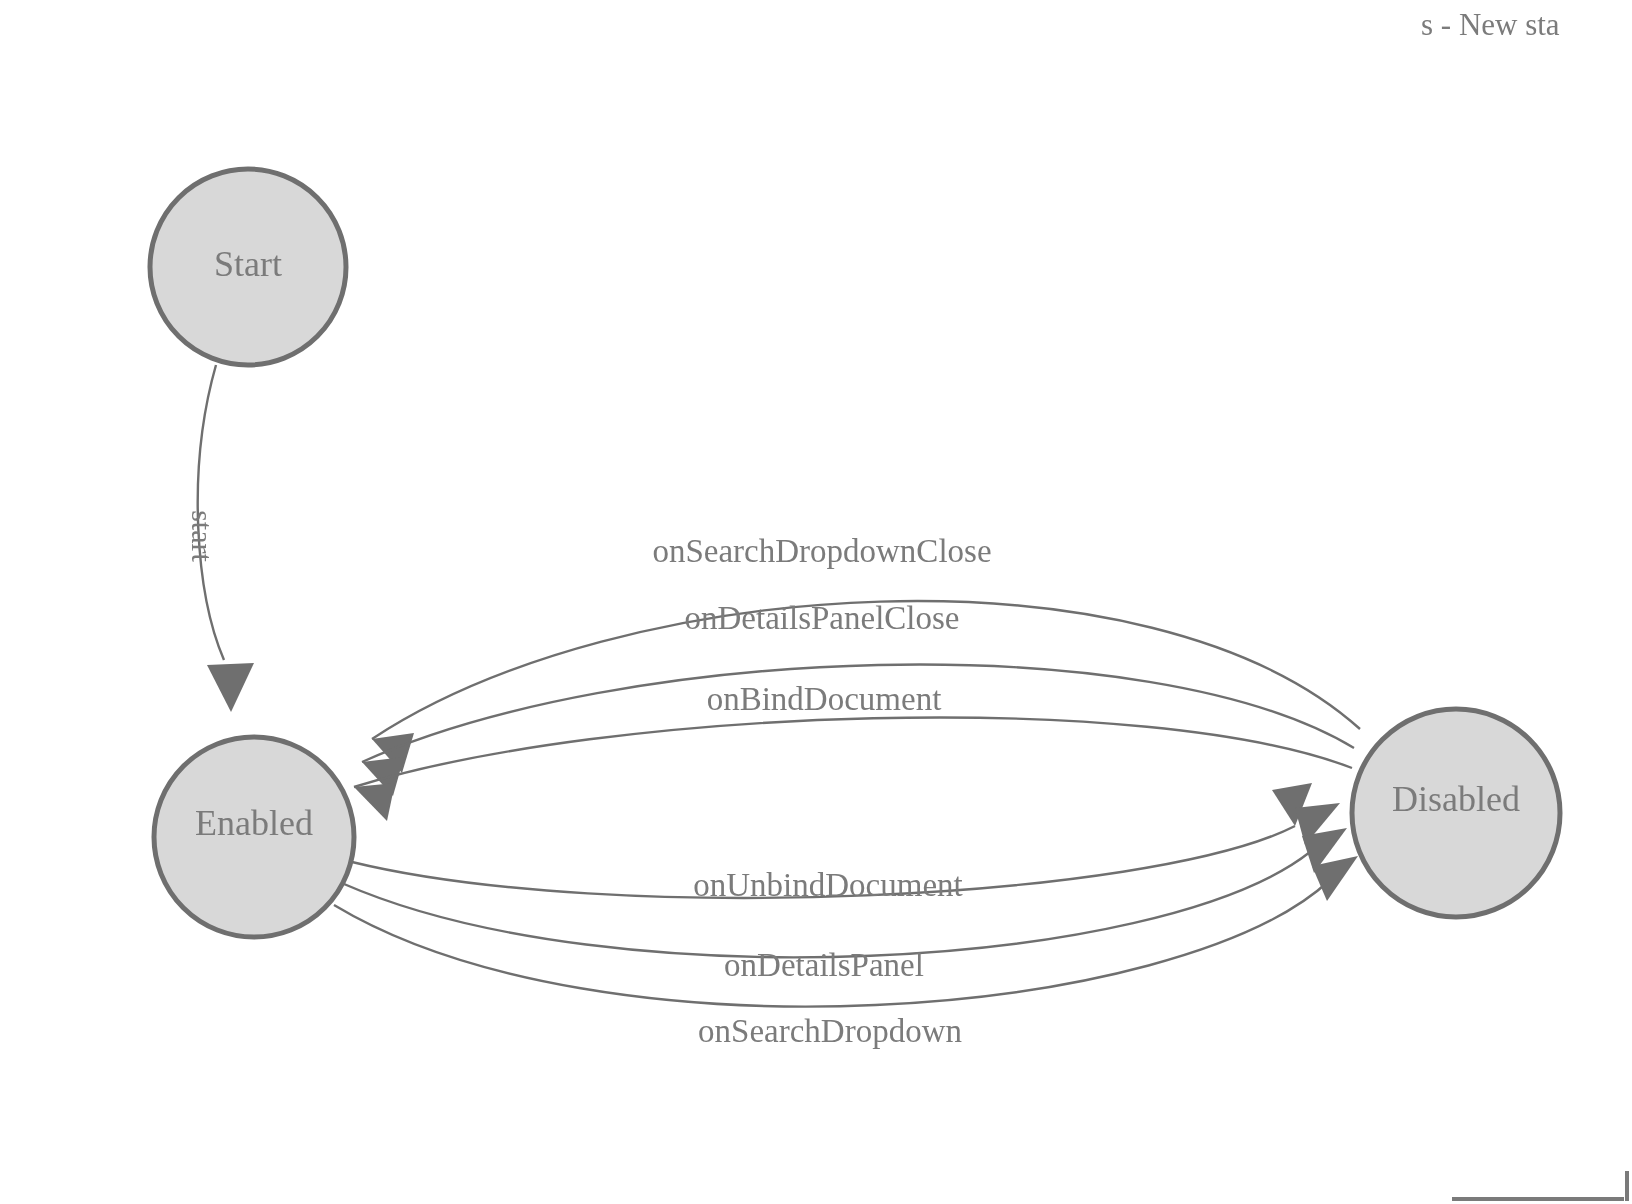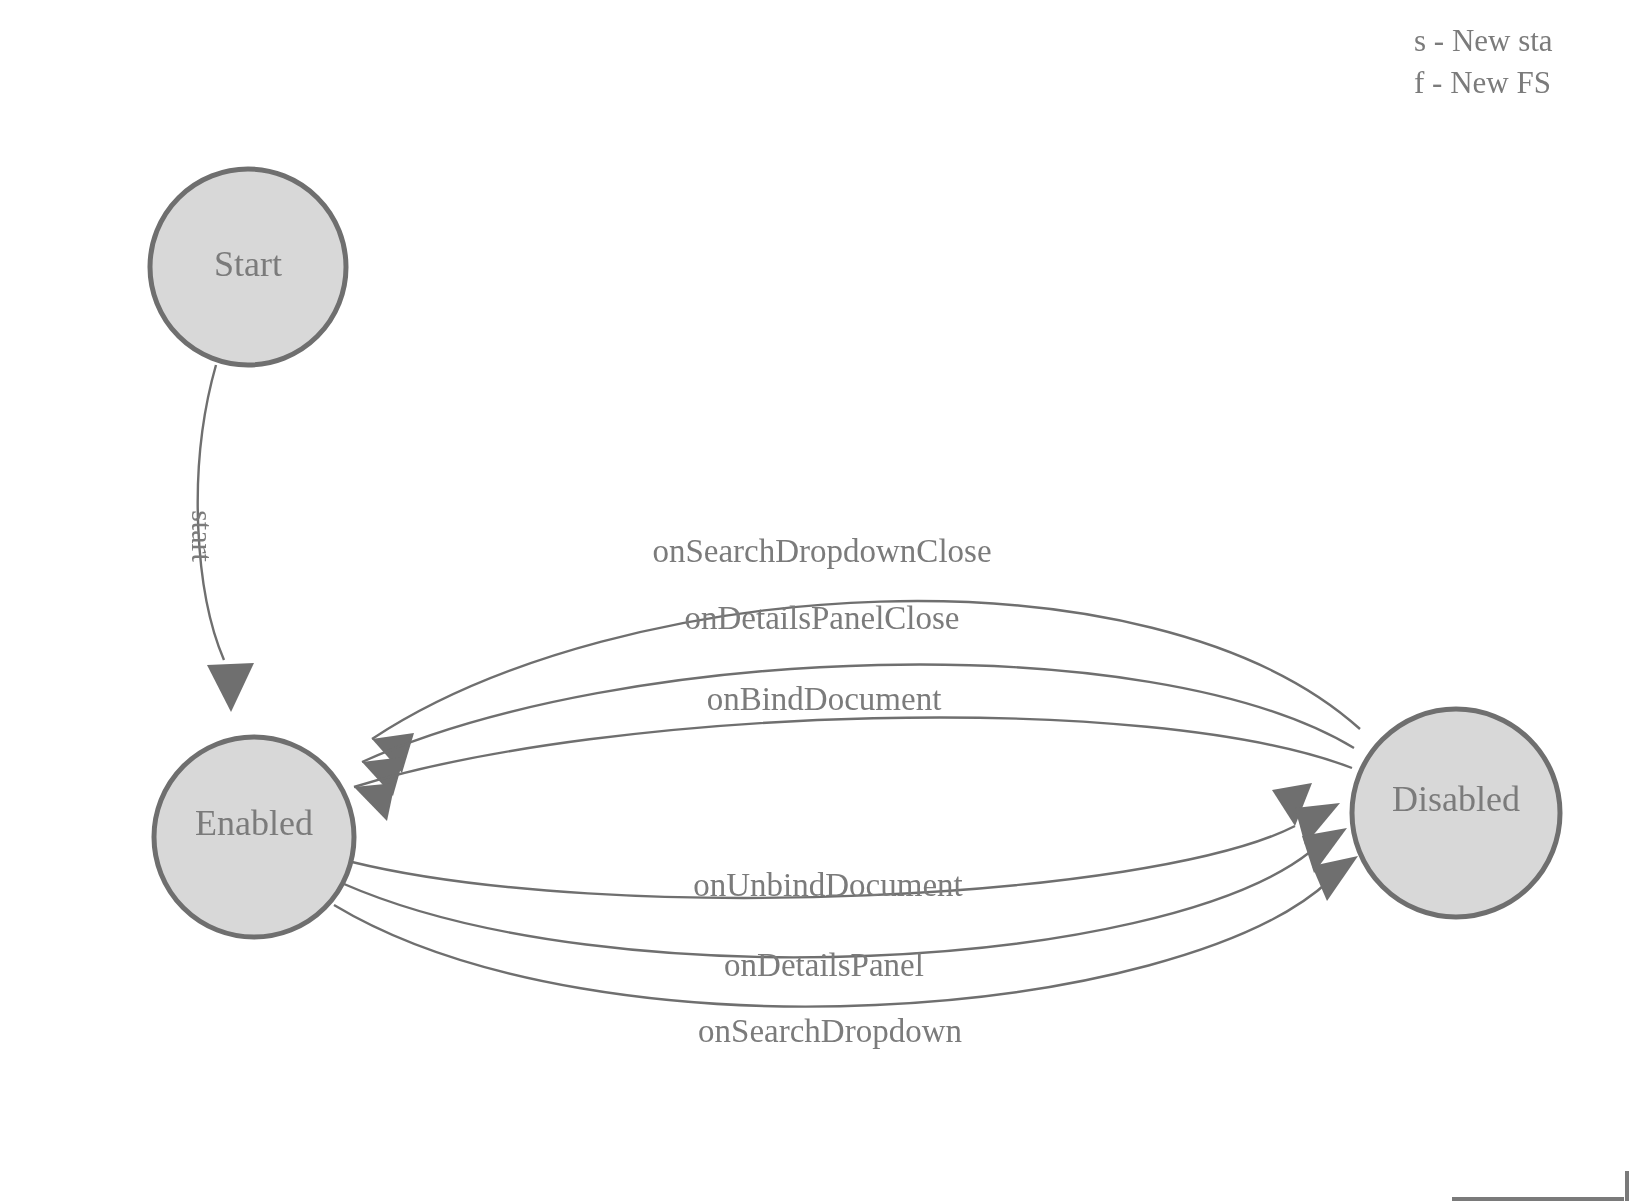--- a/index.html
+++ b/index.html
@@ -55,24 +55,24 @@
     text-anchor: middle;
   }
   .start-edge-label {
     fill: #7b7b7b;
     font-family: "Liberation Serif", "DejaVu Serif", serif;
     font-size: 30px;
     text-anchor: middle;
   }
   #help-panel {
     position: absolute;
-    right: 12px;
+    right: 5px;
     top: 0;
     width: 206px;
-    padding-top: 20px;
+    padding-top: 4px;
     overflow: hidden;
     white-space: nowrap;
   }
   .help-line {
     font-family: "Liberation Serif", "DejaVu Serif", serif;
     font-size: 31px;
     line-height: 42px;
     color: #7b7b7b;
     white-space: nowrap;
   }
@@ -169,21 +169,20 @@
     <text class="edge-label" x="828" y="896">onUnbindDocument</text>
 
     <text class="edge-label" x="824" y="976">onDetailsPanel</text>
 
     <text class="edge-label" x="830" y="1042">onSearchDropdown</text>
 
   </svg>
 
   <div id="help-panel">
     <div class="help-line">s - New sta</div>
-    <div class="help-line">f - New FS</div>
   </div>
 
   <div id="corner-scroll">
     <div class="h-bar"></div>
     <div class="v-bar"></div>
   </div>
 
 </div>
 
 </body></html>

